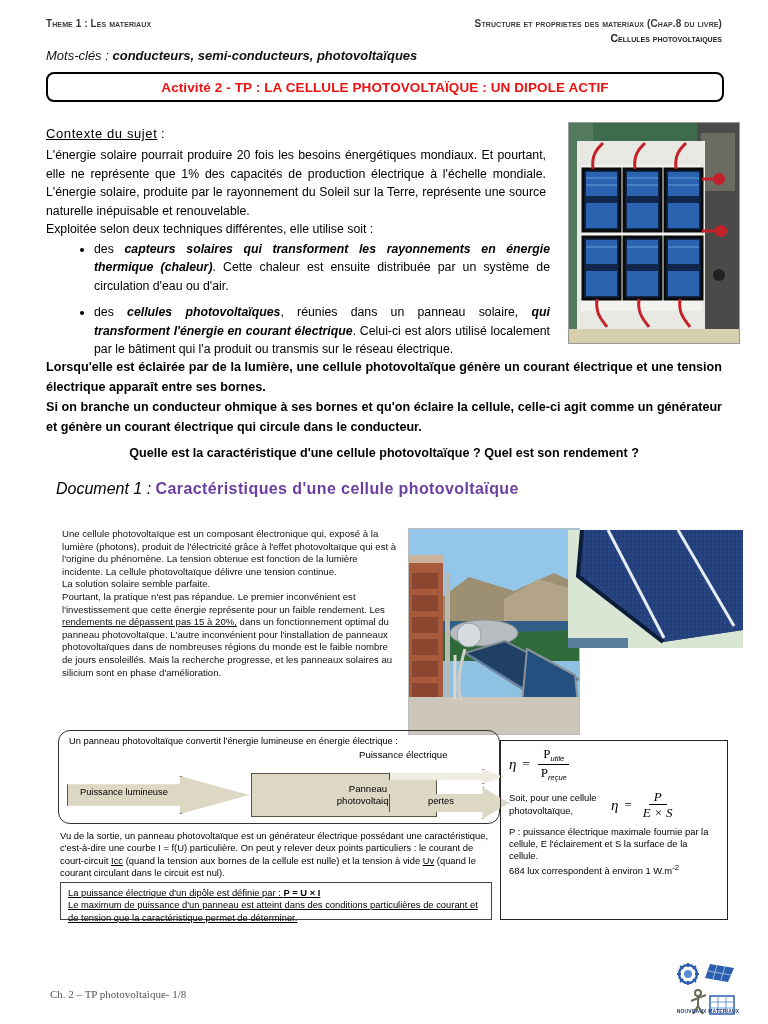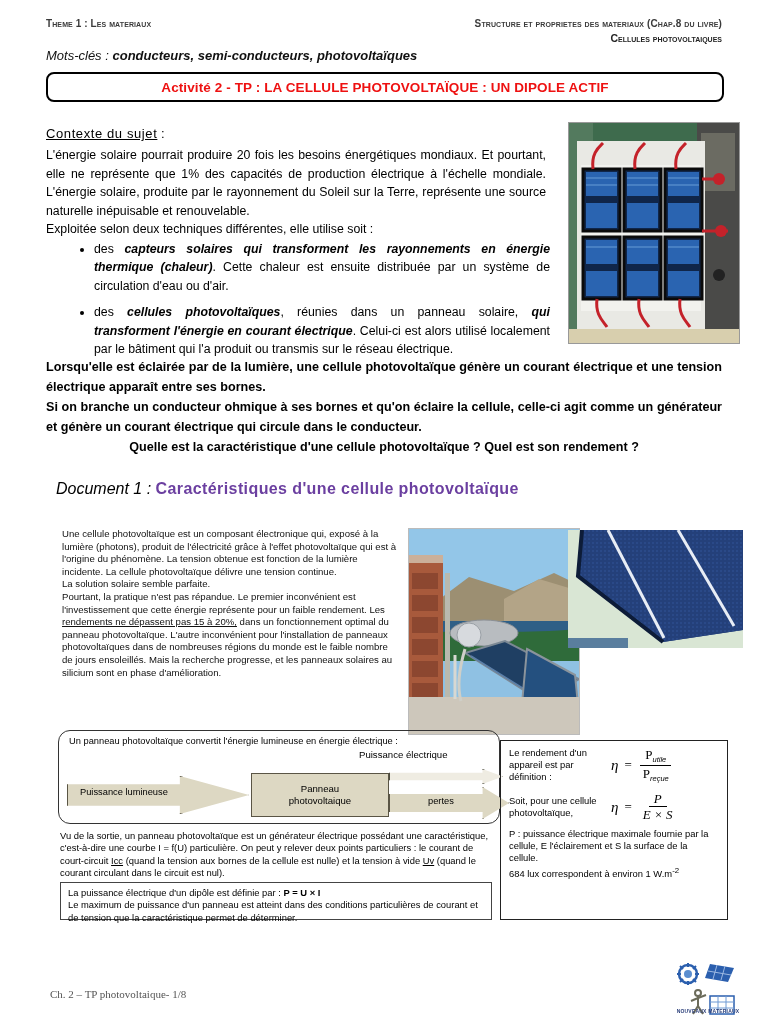--- a/index.html
+++ b/index.html
@@ -27,21 +27,21 @@
   .ctx{position:absolute;left:46px;top:146px;width:500px;font-size:12.3px;line-height:18.5px;
        text-align:justify;font-weight:500;}
   .ctx p{margin:0 0 0 0;}
   .bullets{position:absolute;left:72px;top:240px;width:478px;font-size:12.3px;line-height:18.4px;}
   .bullets li{margin-bottom:8px;text-align:justify;}
   .bullets ul{margin:0;padding-left:22px;}
   .bullets i{font-style:italic;font-weight:bold;}
 
   .para2{position:absolute;left:46px;top:357px;width:676px;font-size:12.6px;line-height:20px;
          font-weight:bold;text-align:justify;}
-  .para2 .q{display:block;text-align:center;margin-top:0;}
+  .para2 .q{display:block;text-align:center;margin-top:6px;}
 
   
   .doc1{position:absolute;left:56px;top:480px;font-size:16px;font-style:italic;}
   .doc1 .purple{color:#6b3fa0;font-style:normal;font-weight:bold;letter-spacing:.4px;}
 
   .doctext{position:absolute;left:62px;top:528px;width:338px;font-size:9.6px;line-height:12.6px;
            color:#111;text-align:left;}
   .doctext p{margin:0;}
   .doctext .hl{font-weight:normal;text-decoration:underline;}
 
@@ -55,34 +55,34 @@
   .flowbox{position:absolute;left:58px;top:730px;width:440px;height:92px;
            border:1.5px solid #333;border-radius:12px;}
   .flow-cap{position:absolute;left:10px;top:5px;width:330px;font-size:9.3px;line-height:11.6px;}
   .flow-lbl-pe{position:absolute;left:300px;top:18px;font-size:9.6px;}
   .arrow-in{position:absolute;left:8px;top:45px;width:180px;height:36px;
             background:#ddd8c3;border:1px solid #5a5545;
             clip-path:polygon(0 22%,62% 22%,62% 0,100% 50%,62% 100%,62% 78%,0 78%);}
   .arrow-in span{position:absolute;left:12px;top:10px;font-size:9.3px;text-align:center;}
   .panelbox{position:absolute;left:192px;top:42px;width:136px;height:42px;
             background:#ddd8c3;border:1px solid #5a5545;display:flex;flex-direction:column;
-            align-items:center;justify-content:center;font-size:9.6px;line-height:12px;}
+            align-items:center;justify-content:center;font-size:9.6px;line-height:12px;padding-left:48px;}
   .arrow-top{position:absolute;left:330px;top:38px;width:112px;height:13px;
              background:#efece2;border:1px solid #4a4a3d;
              clip-path:polygon(0 25%,82% 25%,82% 0,100% 50%,82% 100%,82% 75%,0 75%);}
   .arrow-bot{position:absolute;left:330px;top:56px;width:118px;height:30px;
              background:#ddd8c3;border:1px solid #5a5545;
              clip-path:polygon(0 22%,78% 22%,78% 0,100% 50%,78% 100%,78% 78%,0 78%);}
   .arrow-bot span{position:absolute;left:38px;top:8px;font-size:9.3px;}
 
   
   .sortie{position:absolute;left:60px;top:830px;width:436px;font-size:9.4px;line-height:12.3px;}
   .sortie u{text-decoration:underline;}
   .pbox{position:absolute;left:60px;top:882px;width:432px;height:38px;
-        border:1px solid #444;padding:4px 7px;box-sizing:border-box;font-size:9.4px;line-height:12.3px;}
+        border:1px solid #444;padding:4px 7px;box-sizing:border-box;font-size:9.4px;line-height:12.3px;text-decoration:underline;}
   .pbox .l1{font-weight:normal;}
   .pbox .l1 b{font-weight:bold;}
 
   
   .fbox{position:absolute;left:500px;top:740px;width:228px;height:180px;border:1.5px solid #222;
         padding:6px 8px;box-sizing:border-box;font-size:9.4px;line-height:12.2px;}
   .frow{display:flex;align-items:center;gap:6px;}
   .fcap{width:96px;}
   .frac{display:inline-flex;flex-direction:column;align-items:center;line-height:1.05;}
   .frac .num{border-bottom:1.2px solid #000;padding:0 5px 1px;}
@@ -290,21 +290,20 @@
 
   <div class="pbox">
     <div class="l1">
       <span>La puissance électrique d'un dipôle est définie par : </span><b>P = U × I</b>
     </div>
     <div>Le maximum de puissance d'un panneau est atteint dans des conditions particulières de courant et de tension que la caractéristique permet de déterminer.</div>
   </div>
 
   <div class="fbox">
     <div class="frow">
-      <div class="fcap">Le rendement d'un appareil est par définition :</div>
       <div class="frow">
         <span class="eta">η</span>
         <span class="upr">=</span>
         <span class="frac">
           <span class="num"><span class="upr">P</span><span class="sub">utile</span></span>
           <span class="den"><span class="upr">P</span><span class="sub">reçue</span></span>
         </span>
       </div>
     </div>
 

